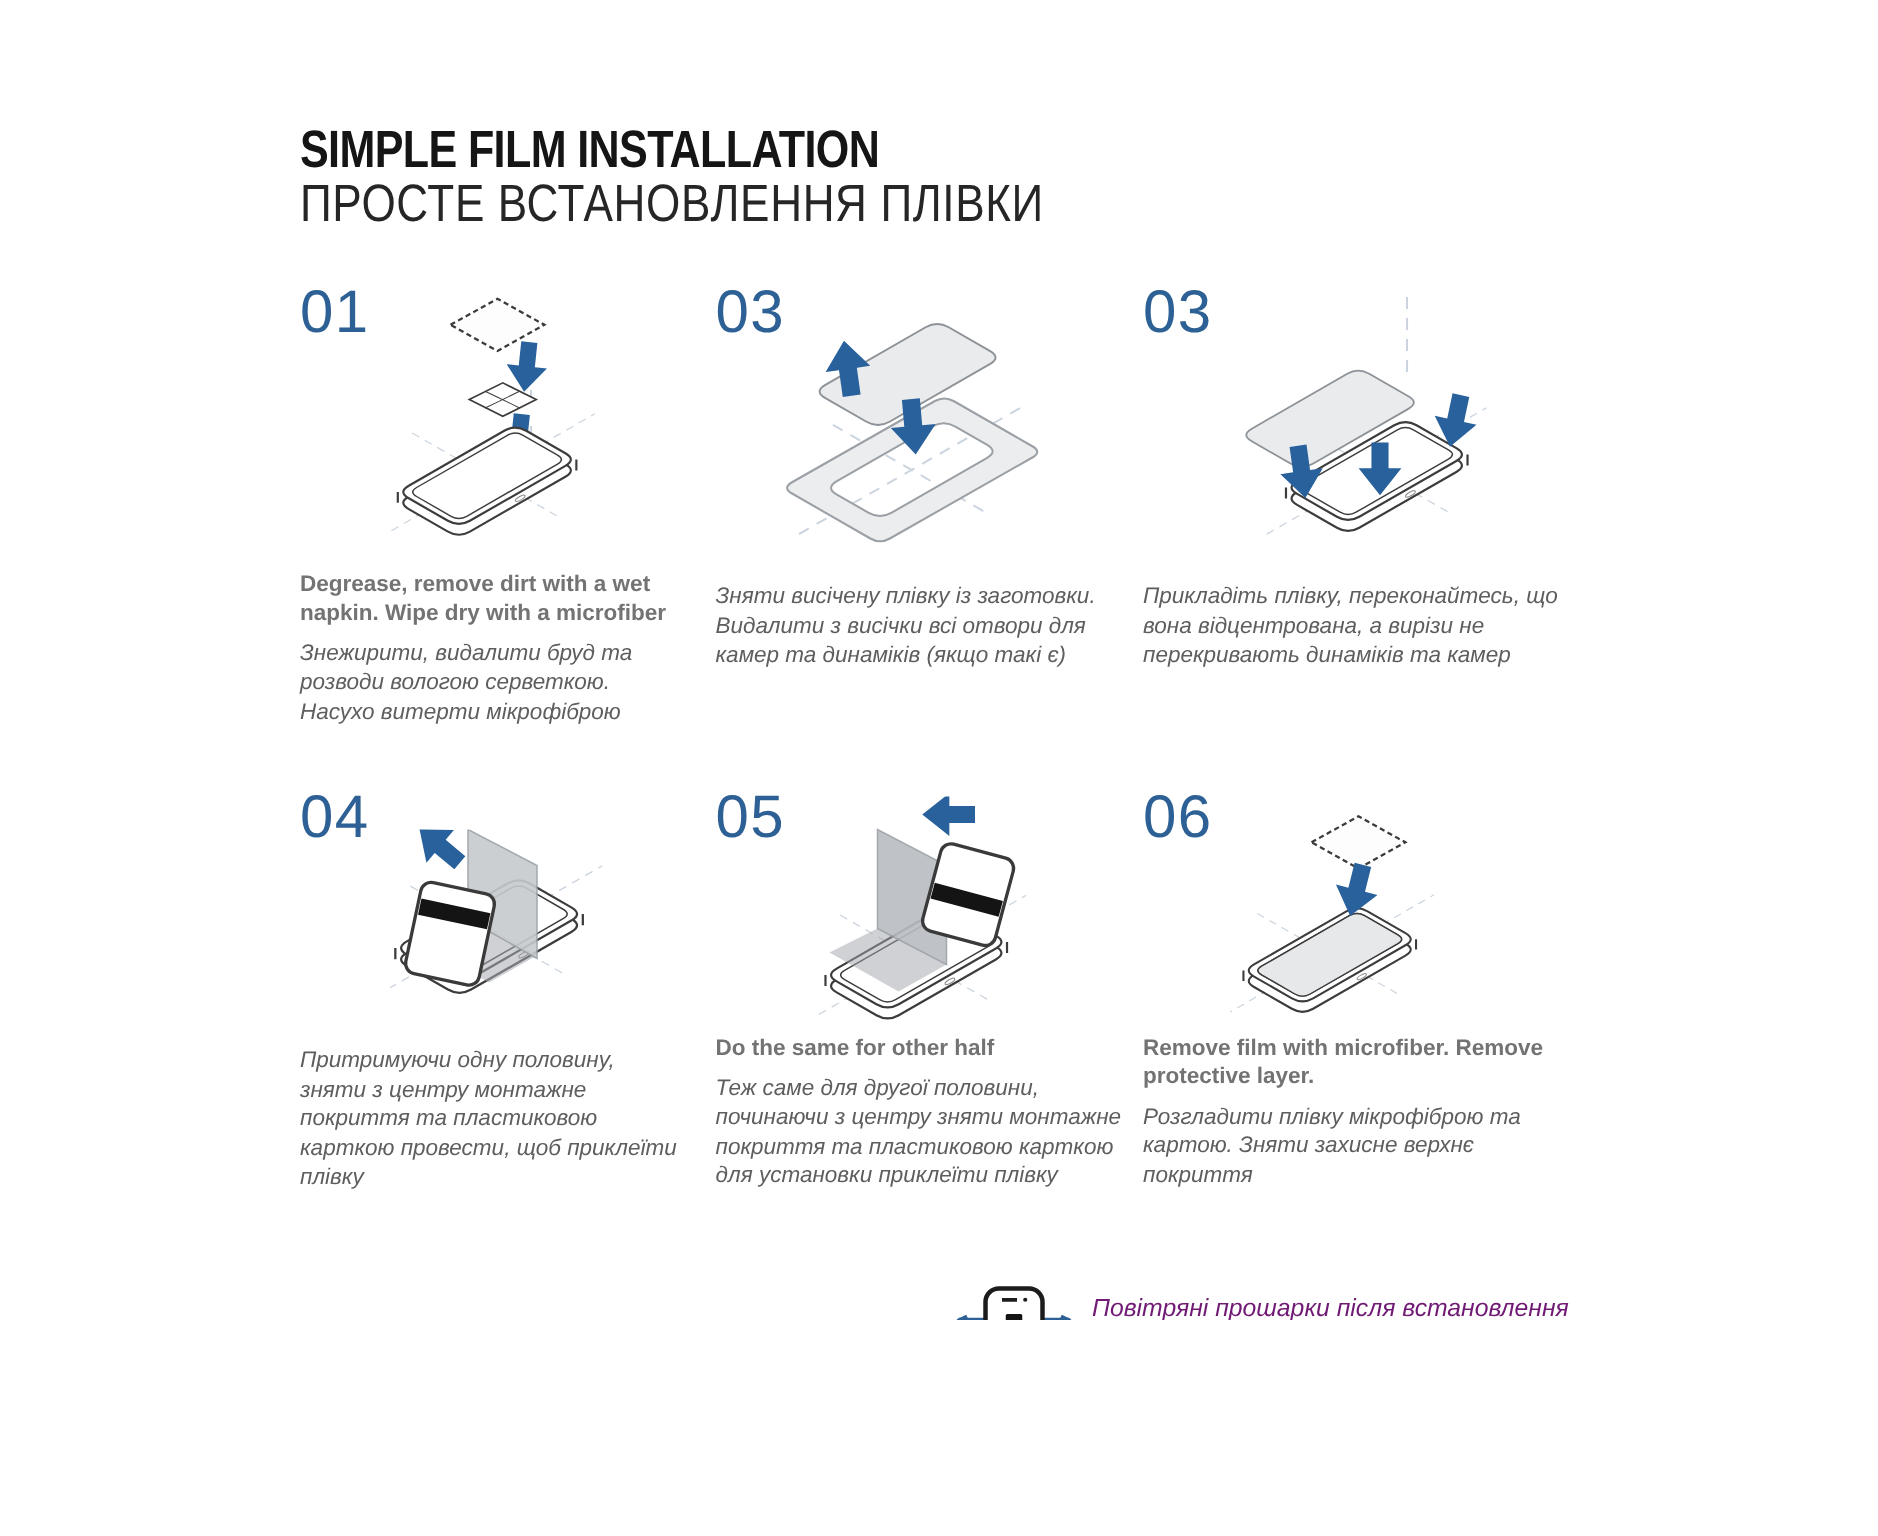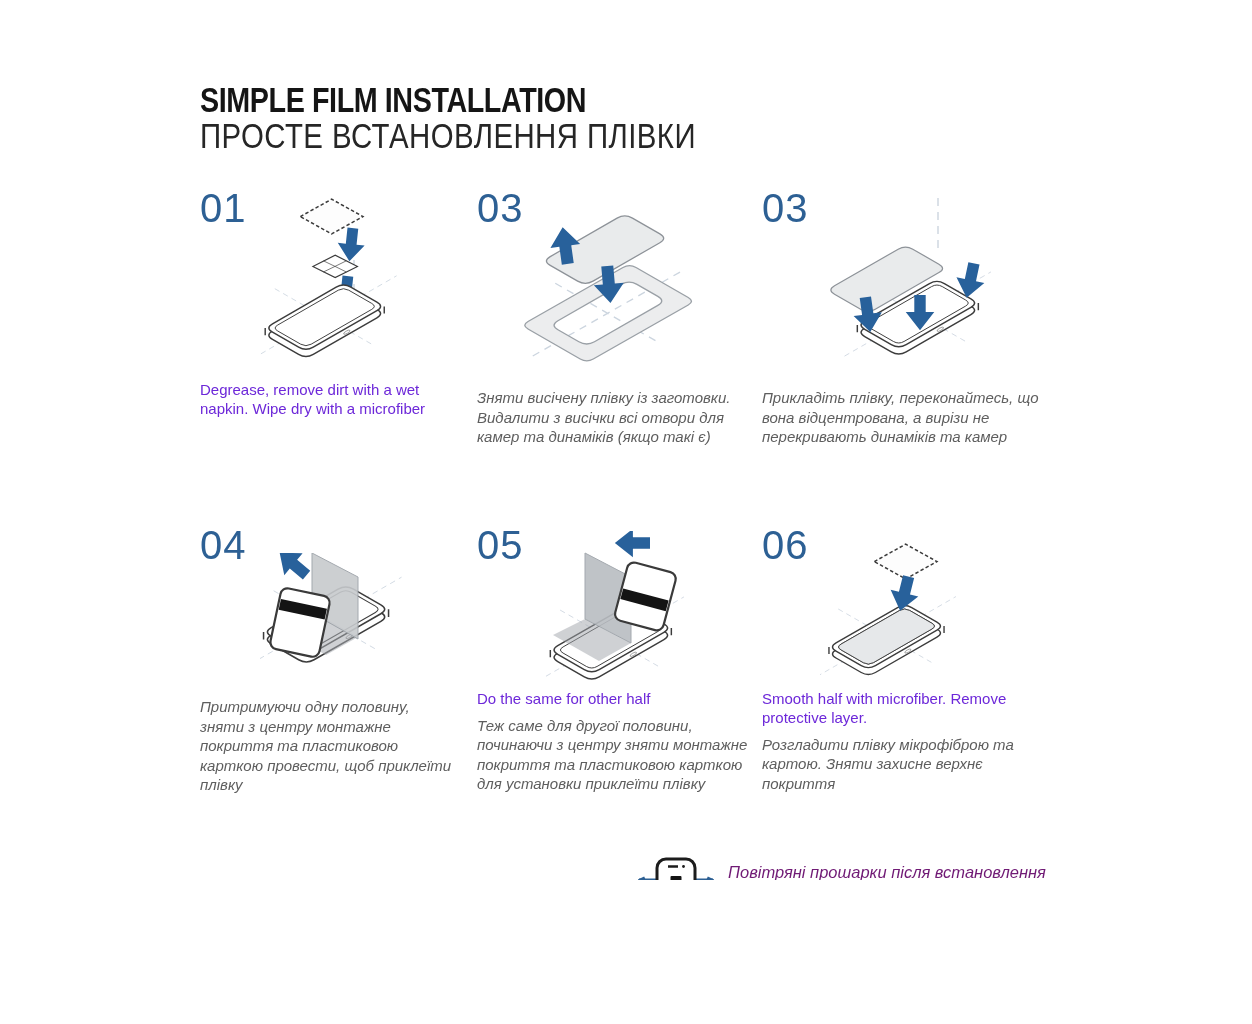--- a/index.html
+++ b/index.html
@@ -7,21 +7,21 @@
           font-family:"Liberation Sans",sans-serif;}
   .title-en{position:absolute;left:200px;top:80px;font-size:35px;font-weight:700;color:#151515;
             letter-spacing:-0.5px;transform:scaleX(0.82);transform-origin:left top;white-space:nowrap;}
   .title-ua{position:absolute;left:200px;top:116px;font-size:35px;font-weight:400;color:#262626;
             letter-spacing:0.5px;transform:scaleX(0.84);transform-origin:left top;white-space:nowrap;}
   .step{position:absolute;}
   .step-num{position:absolute;left:0;top:0;font-size:40px;font-weight:400;color:#2d6094;
             letter-spacing:1px;line-height:1;}
   .step-art{position:absolute;}
   .step-texts{position:absolute;left:0;}
-  .t-en{font-size:15px;font-weight:400;color:#6d28d9;line-height:1.25;}
+  .t-en{font-size:15px;font-weight:700;color:#737373;line-height:1.25;}
   .t-ua{font-size:15px;font-style:italic;color:#5e5e5e;line-height:1.3;margin-top:7px;}
   .warn-icon{position:absolute;left:637px;top:856px;width:78px;height:104px;}
   .warn-texts{position:absolute;left:728px;top:854px;width:322px;}
   .warn-en{font-size:16.5px;font-weight:700;color:#3d3d3d;line-height:1.3;}
   .warn-ua{font-size:16.5px;font-style:italic;color:#701a75;line-height:1.3;margin-top:8px;}
   .hscroll{position:absolute;left:34px;top:1013px;width:1214px;height:9px;background:#4b4b4e;
            border-radius:4px;}
   svg{display:block;}
 </style>
 </head>
@@ -60,20 +60,21 @@
         <path d="M96,40 V78 M96,92 V112" stroke="#ccd5df" stroke-width="1.4" stroke-dasharray="8 6"></path>
         <use href="#napkin" transform="translate(40,6) scale(0.58)"></use>
         <use href="#arr" transform="translate(93,54) rotate(6) scale(0.9)"></use>
         <use href="#cloth" transform="translate(53,62) scale(0.62)"></use>
         <use href="#arr" transform="translate(88,102) rotate(6) scale(0.9)"></use>
         <use href="#ph" transform="translate(0,76) scale(0.6)"></use>
       </svg>
     </div>
     <div class="step-texts" style="top:193px;width:250px;">
       <div class="t-en">Degrease, remove dirt with a wet napkin. Wipe dry with a microfiber</div>
+      <div class="t-ua">Знежирити, видалити бруд та розводи вологою серветкою. Насухо витерти мікрофіброю</div>
     </div>
   </div>
 
   <div class="step" style="left:477px;top:188px;width:288px;">
     <div class="step-num">03</div>
     <div class="step-art" style="left:42px;top:10px;">
       <svg width="215" height="180" viewBox="0 0 215 180">
         <g transform="translate(-2,56) scale(0.75)">
           <path d="M21,136 L221,22 M51,39 L190.6,119" fill="none" stroke="#ccd5df" stroke-width="1.8" stroke-dasharray="10 8"></path>
           <path fill-rule="evenodd" fill="#ecedee" stroke="#9aa0a6" stroke-width="1.8" d="M14.7,90 L141.3,18 Q150,13 158.7,18 L228.3,58 Q237,63 228.3,68 L101.7,140 Q93,145 84.3,140 L14.7,100 Q6,95 14.7,90 Z
@@ -150,21 +151,21 @@
     <div class="step-art" style="left:58px;top:18px;">
       <svg width="215" height="150" viewBox="0 0 215 150">
         <path d="M85,38 V56" stroke="#ccd5df" stroke-width="1.4" stroke-dasharray="8 6"></path>
         <use href="#napkin" transform="translate(52,0) scale(0.58)"></use>
         <use href="#ph" transform="translate(2,46) scale(0.58)"></use>
         <use href="#scr" transform="translate(2,46) scale(0.58)"></use>
         <use href="#arr" transform="translate(84,52) rotate(14) scale(0.95)"></use>
       </svg>
     </div>
     <div class="step-texts" style="top:165px;width:292px;">
-      <div class="t-en">Smooth half with microfiber. Remove protective layer.</div>
+      <div class="t-en">Remove film with microfiber. Remove protective layer.</div>
       <div class="t-ua">Розгладити плівку мікрофіброю та картою. Зняти захисне верхнє покриття</div>
     </div>
   </div>
 
   <div class="warn-icon">
     <svg width="78" height="104" viewBox="0 0 78 104">
       <path d="M2,26 H76" stroke="#2d6094" stroke-width="7"></path>
       <rect x="20" y="3" width="38" height="90" rx="9" fill="#ffffff" stroke="#1c1c1c" stroke-width="3"></rect>
       <path d="M31,10.5 h10" stroke="#1c1c1c" stroke-width="2.5"></path>
       <circle cx="46.5" cy="10.5" r="1.4" fill="#1c1c1c"></circle>

